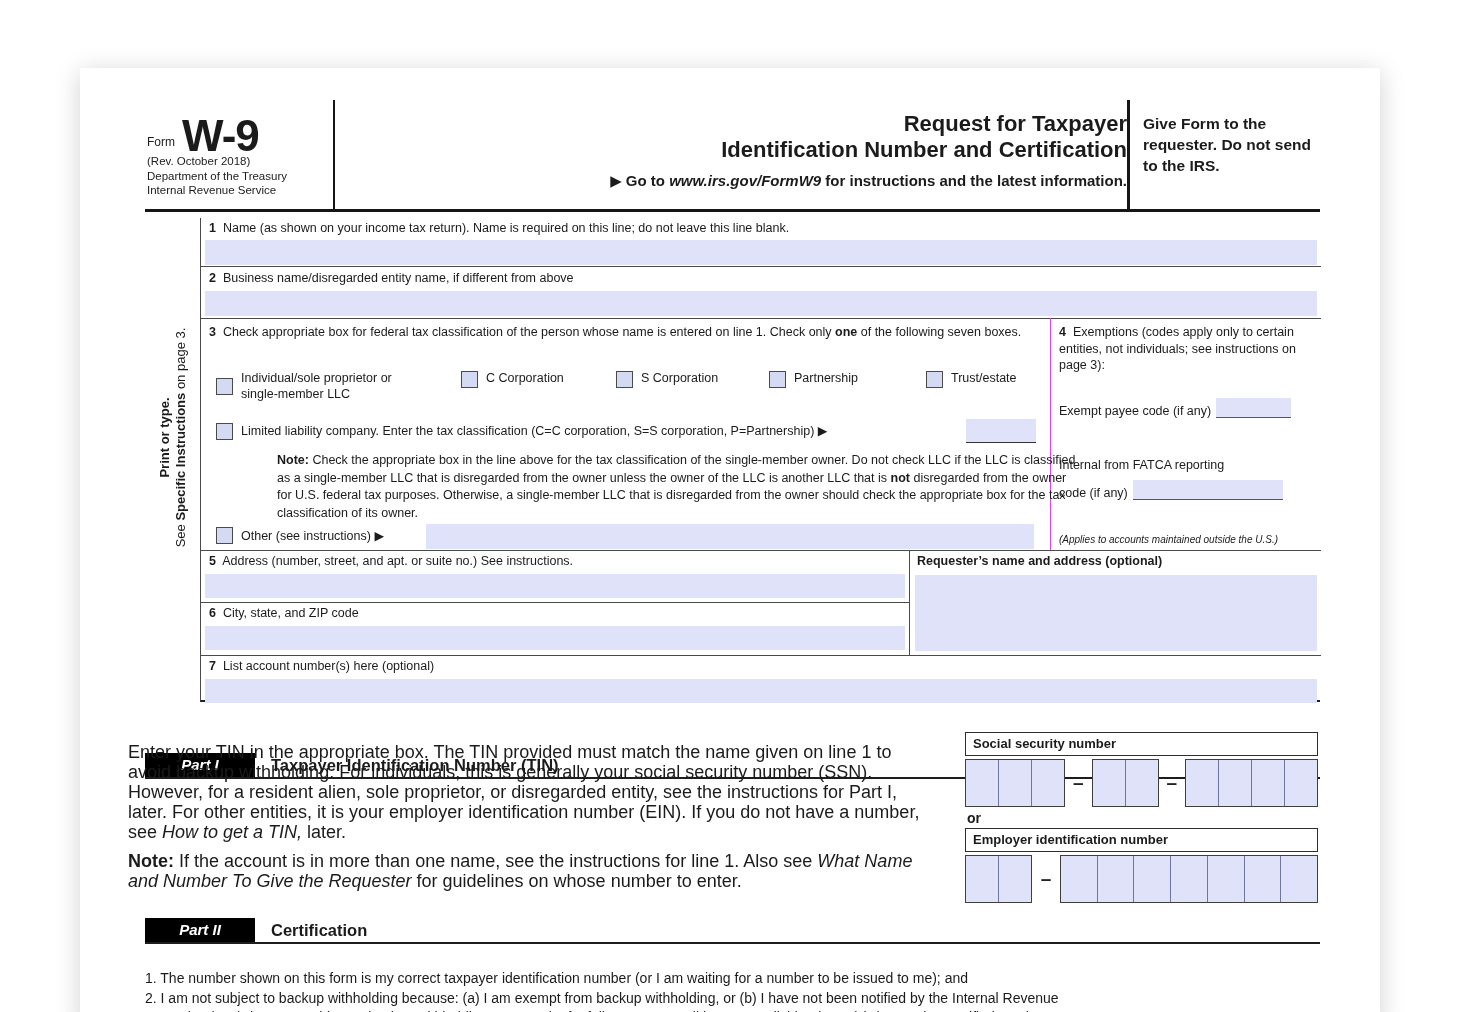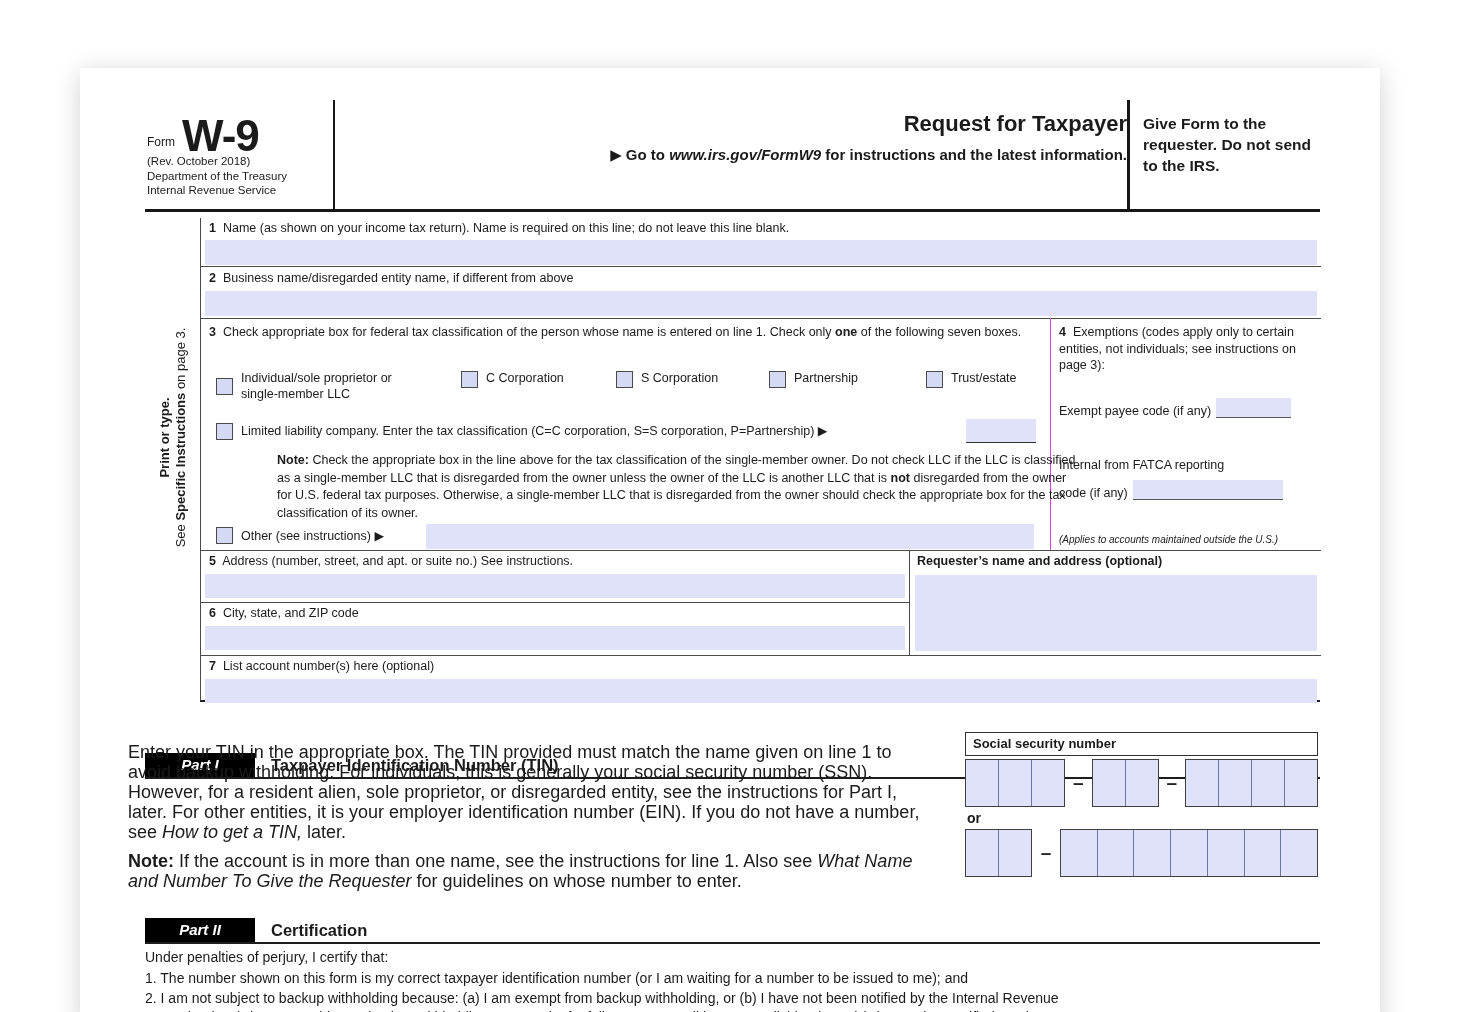--- a/index.html
+++ b/index.html
@@ -108,20 +108,21 @@
           <span class="form-word">Form</span>
           <span class="w9">W-9</span>
         </div>
         <div class="hdr-small">(Rev. October 2018)</div>
         <div class="hdr-small">Department of the Treasury</div>
         <div class="hdr-small">Internal Revenue Service</div>
       </div>
       <div class="hdr-center">
         <div class="title">
           <span>Request for Taxpayer</span><br>
+          <span>Identification Number and Certification</span>
         </div>
         <div class="goto">▶ Go to <b><i>www.irs.gov/FormW9</i></b> for instructions and the latest information.</div>
       </div>
       <div class="hdr-right">Give Form to the requester. Do not send to the IRS.</div>
     </div>
 
     <div class="vstrip">
       <div class="vstrip-inner">
         <span class="vs1">Print or type.</span>
         <span class="vs2">See <b>Specific Instructions</b> on page 3.</span>
@@ -226,20 +227,21 @@
           </div>
           <span class="tin-dash">–</span>
           <div class="dgroup" style="width: 133px;">
             <span class="dcell"></span>
             <span class="dcell"></span>
             <span class="dcell"></span>
             <span class="dcell"></span>
           </div>
         </div>
       <div class="tin-or">or</div>
+      <div class="tin-label-box">Employer identification number</div>
       <div class="tin-row">
           <div class="dgroup" style="width: 67px;">
             <span class="dcell"></span>
             <span class="dcell"></span>
           </div>
           <span class="tin-dash">–</span>
           <div class="dgroup" style="width: 258px;">
             <span class="dcell"></span>
             <span class="dcell"></span>
             <span class="dcell"></span>
@@ -248,19 +250,18 @@
             <span class="dcell"></span>
             <span class="dcell"></span>
           </div>
         </div>
     </div>
 
     <div class="part-bar" style="top:850px;">
       <div class="part-chip">Part II</div>
       <div class="part-title">Certification</div>
     </div>
-    <div class="cert-line" style="top:880px;">Under penalties of perjury, I certify that:</div>
     <div class="cert-line" style="top:901px;">1. The number shown on this form is my correct taxpayer identification number (or I am waiting for a number to be issued to me); and</div>
     <div class="cert-line" style="top:921px;">2. I am not subject to backup withholding because: (a) I am exempt from backup withholding, or (b) I have not been notified by the Internal Revenue</div>
     <div class="cert-line cert-cont" style="top:940px;">Service (IRS) that I am subject to backup withholding as a result of a failure to report all interest or dividends, or (c) the IRS has notified me that I am</div>
 
   </div>
 </div>
 
 </body></html>

